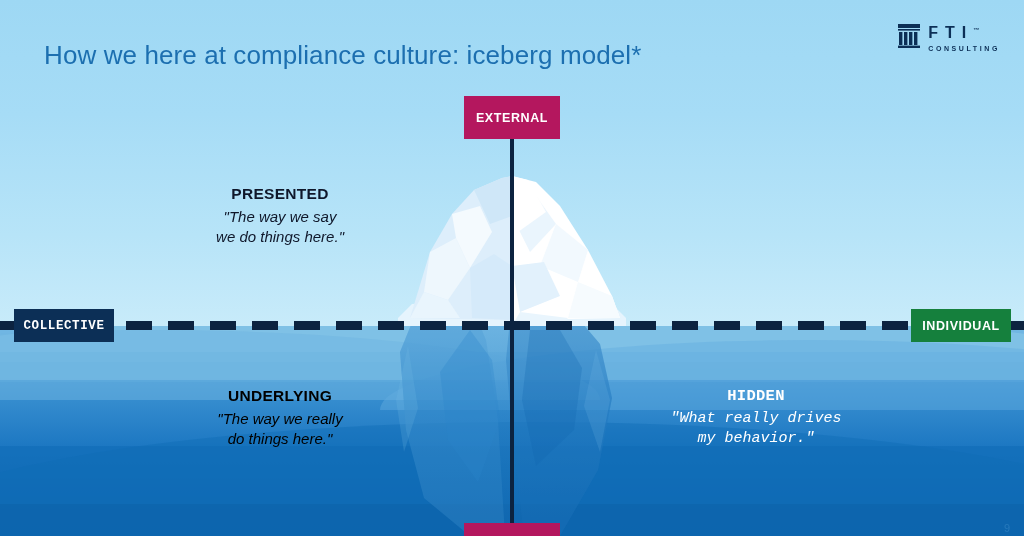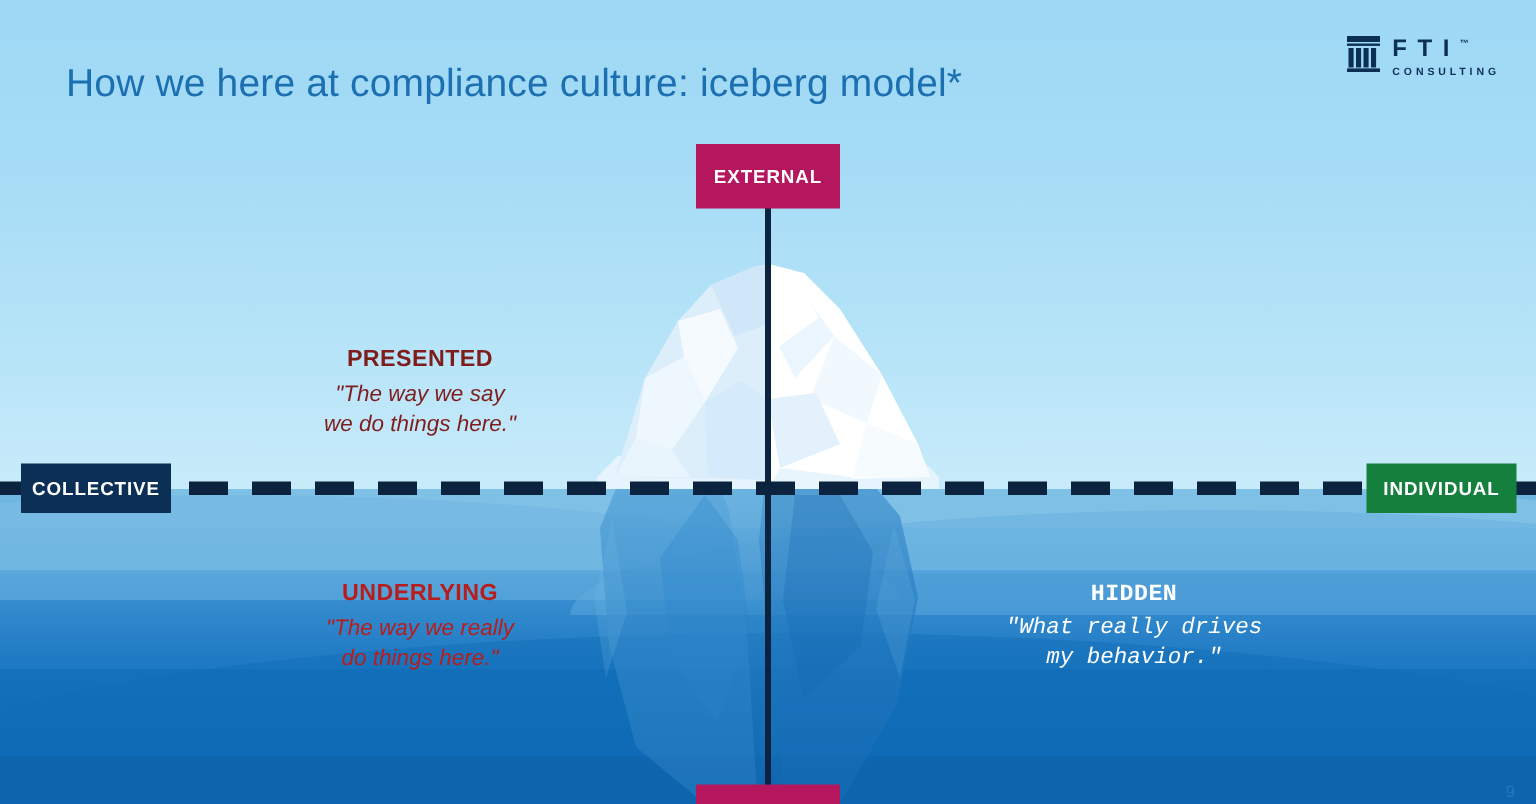--- a/index.html
+++ b/index.html
@@ -70,20 +70,21 @@
     left:464px;top:96px;width:96px;height:43px;
     background:#b4175e;
   }
   .badge-bottom{
     left:464px;top:523px;width:96px;height:33px;
     background:#b4175e;
   }
   .badge-collective{
     left:14px;top:309px;width:100px;height:33px;
     background:#0c2f56;
+    font-family:Liberation Mono, monospace;
   }
   .badge-individual{
     left:911px;top:309px;width:100px;height:33px;
     background:#15803d;
   }
 
   
   .title{
     position:absolute;left:44px;top:40px;
     font-size:26px;
@@ -107,23 +108,23 @@
   .logo-sub{
     font-size:7px;font-weight:bold;color:#0c2f56;
     letter-spacing:2.6px;margin-top:4px;
   }
 
   
   .quad{position:absolute;text-align:center;width:320px;}
   .quad .hd{font-size:15.5px;font-weight:bold;letter-spacing:.3px;}
   .quad .qt{font-size:15px;font-style:italic;line-height:1.32;margin-top:4px;}
 
-  .q-presented{left:120px;top:185px;color:#7f1d1d;margin-top:46px;}
+  .q-presented{left:120px;top:185px;color:#0f172a;}
   .q-expressed{left:590px;top:185px;color:#111111;}
-  .q-underlying{left:120px;top:387px;color:#b91c1c;}
+  .q-underlying{left:120px;top:387px;color:#000000;}
   .q-hidden{left:596px;top:387px;color:#ffffff;font-family:Liberation Mono, monospace;}
 
   
   .pagenum{
     position:absolute;right:14px;bottom:2px;
     font-size:11px;color:#2a7cbe;opacity:.85;
   }
 </style>
 </head>
 <body>

